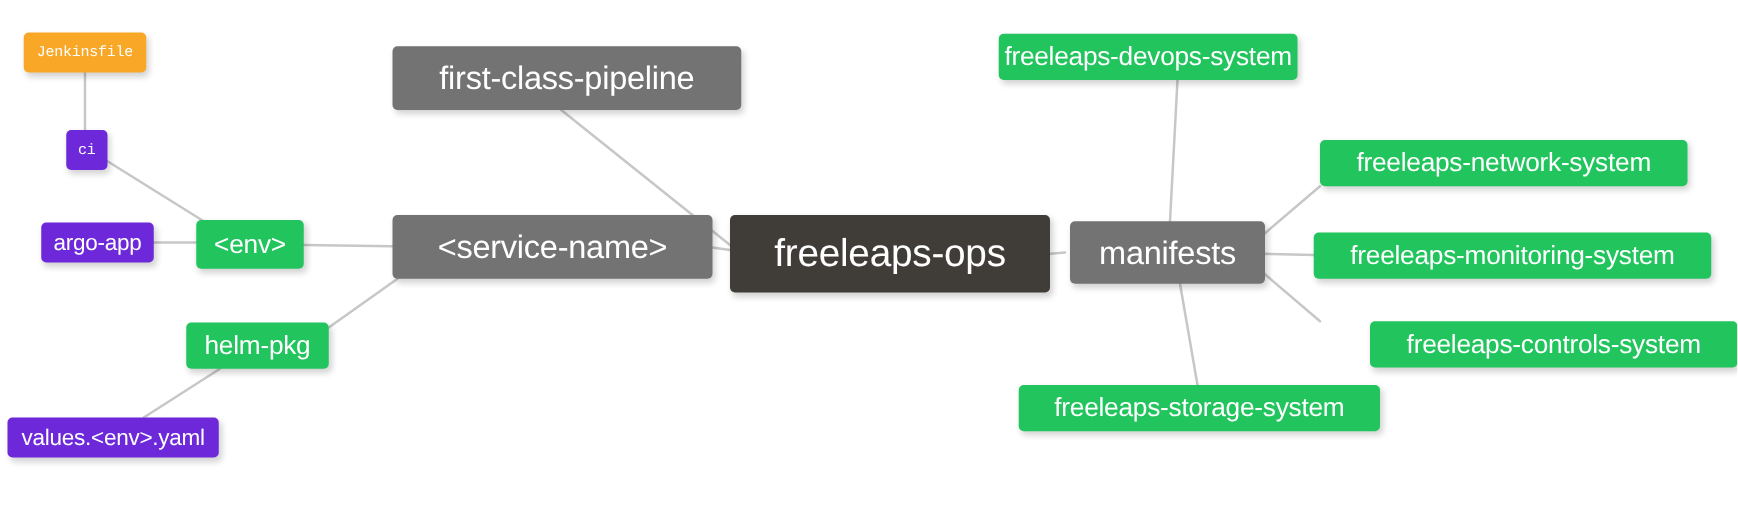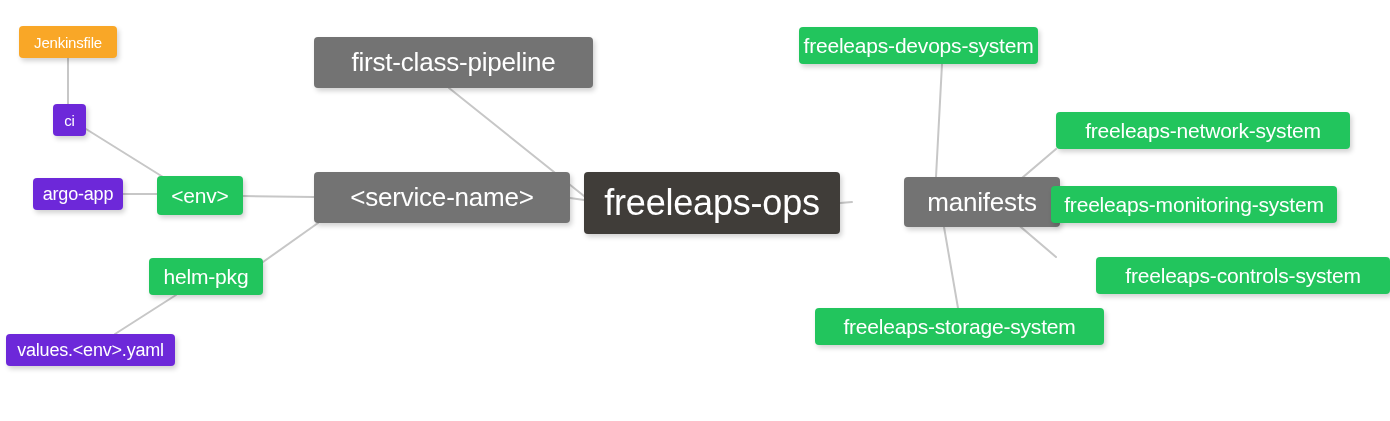--- a/index.html
+++ b/index.html
@@ -54,25 +54,25 @@
   }
   .node-green {
     background: #22C55D;
   }
   .node-orange {
     background: #F9A727;
   }
   .node-red {
     background: #6d28d9;
   }
-  .sz-xl { font-size: 36px; }
+  .sz-xl { font-size: 31px; }
   .sz-lg { font-size: 26px; }
   .sz-md { font-size: 21px; }
   .sz-sm { font-size: 18px; }
-  .sz-xs { font-size: 15px; }
+  .sz-xs { font-size: 12px; font-family: Liberation Mono, monospace; }
 </style>
 </head>
 <body>
 
 <div id="mindmap">
   <svg id="edge-layer" viewBox="0 0 1390 421" preserveAspectRatio="none">
       <line class="edge" x1="584" y1="196" x2="449" y2="88" stroke="#c7c7c7"></line>
       <line class="edge" x1="584" y1="200" x2="570" y2="198" stroke="#c7c7c7"></line>
       <line class="edge" x1="840" y1="203" x2="852" y2="202" stroke="#c7c7c7"></line>
       <line class="edge" x1="314" y1="197" x2="243" y2="196" stroke="#c7c7c7"></line>
@@ -84,26 +84,26 @@
       <line class="edge" x1="936" y1="177" x2="942" y2="64" stroke="#c7c7c7"></line>
       <line class="edge" x1="1008" y1="190" x2="1056" y2="149" stroke="#c7c7c7"></line>
       <line class="edge" x1="1008" y1="203" x2="1051" y2="204" stroke="#c7c7c7"></line>
       <line class="edge" x1="1008" y1="216" x2="1056" y2="257" stroke="#c7c7c7"></line>
       <line class="edge" x1="944" y1="227" x2="958" y2="308" stroke="#c7c7c7"></line>
     </svg>
   <div id="node-layer">
       <div class="node node-root sz-xl" style="left: 584px; top: 172px; width: 256px; height: 62px;">freeleaps-ops</div>
       <div class="node node-blue sz-lg" style="left: 314px; top: 37px; width: 279px; height: 51px;">first-class-pipeline</div>
       <div class="node node-blue sz-lg" style="left: 314px; top: 172px; width: 256px; height: 51px;">&lt;service-name&gt;</div>
-      <div class="node node-blue sz-lg" style="left: 904px; top: 177px; width: 156px; height: 50px; text-align: center;">manifests</div>
+      <div class="node node-blue sz-lg" style="left: 856px; top: 177px; width: 156px; height: 50px; text-align: center;">manifests</div>
       <div class="node node-green sz-md" style="left: 157px; top: 176px; width: 86px; height: 39px;">&lt;env&gt;</div>
       <div class="node node-green sz-md" style="left: 149px; top: 258px; width: 114px; height: 37px;">helm-pkg</div>
       <div class="node node-orange sz-xs" style="left: 19px; top: 26px; width: 98px; height: 32px;">Jenkinsfile</div>
       <div class="node node-red sz-xs" style="left: 53px; top: 104px; width: 33px; height: 32px;">ci</div>
       <div class="node node-red sz-sm" style="left: 33px; top: 178px; width: 90px; height: 32px;">argo-app</div>
       <div class="node node-red sz-sm" style="left: 6px; top: 334px; width: 169px; height: 32px;">values.&lt;env&gt;.yaml</div>
       <div class="node node-green sz-md" style="left: 799px; top: 27px; width: 239px; height: 37px;">freeleaps-devops-system</div>
       <div class="node node-green sz-md" style="left: 1056px; top: 112px; width: 294px; height: 37px;">freeleaps-network-system</div>
-      <div class="node node-green sz-md" style="left: 1051px; top: 186px; width: 286px; height: 37px; text-align: right;">freeleaps-monitoring-system</div>
+      <div class="node node-green sz-md" style="left: 1051px; top: 186px; width: 318px; height: 37px; text-align: right;">freeleaps-monitoring-system</div>
       <div class="node node-green sz-md" style="left: 1056px; top: 257px; width: 294px; height: 37px; margin-left: 40px;">freeleaps-controls-system</div>
       <div class="node node-green sz-md" style="left: 815px; top: 308px; width: 289px; height: 37px;">freeleaps-storage-system</div>
     </div>
 </div>
 
 </body></html>

